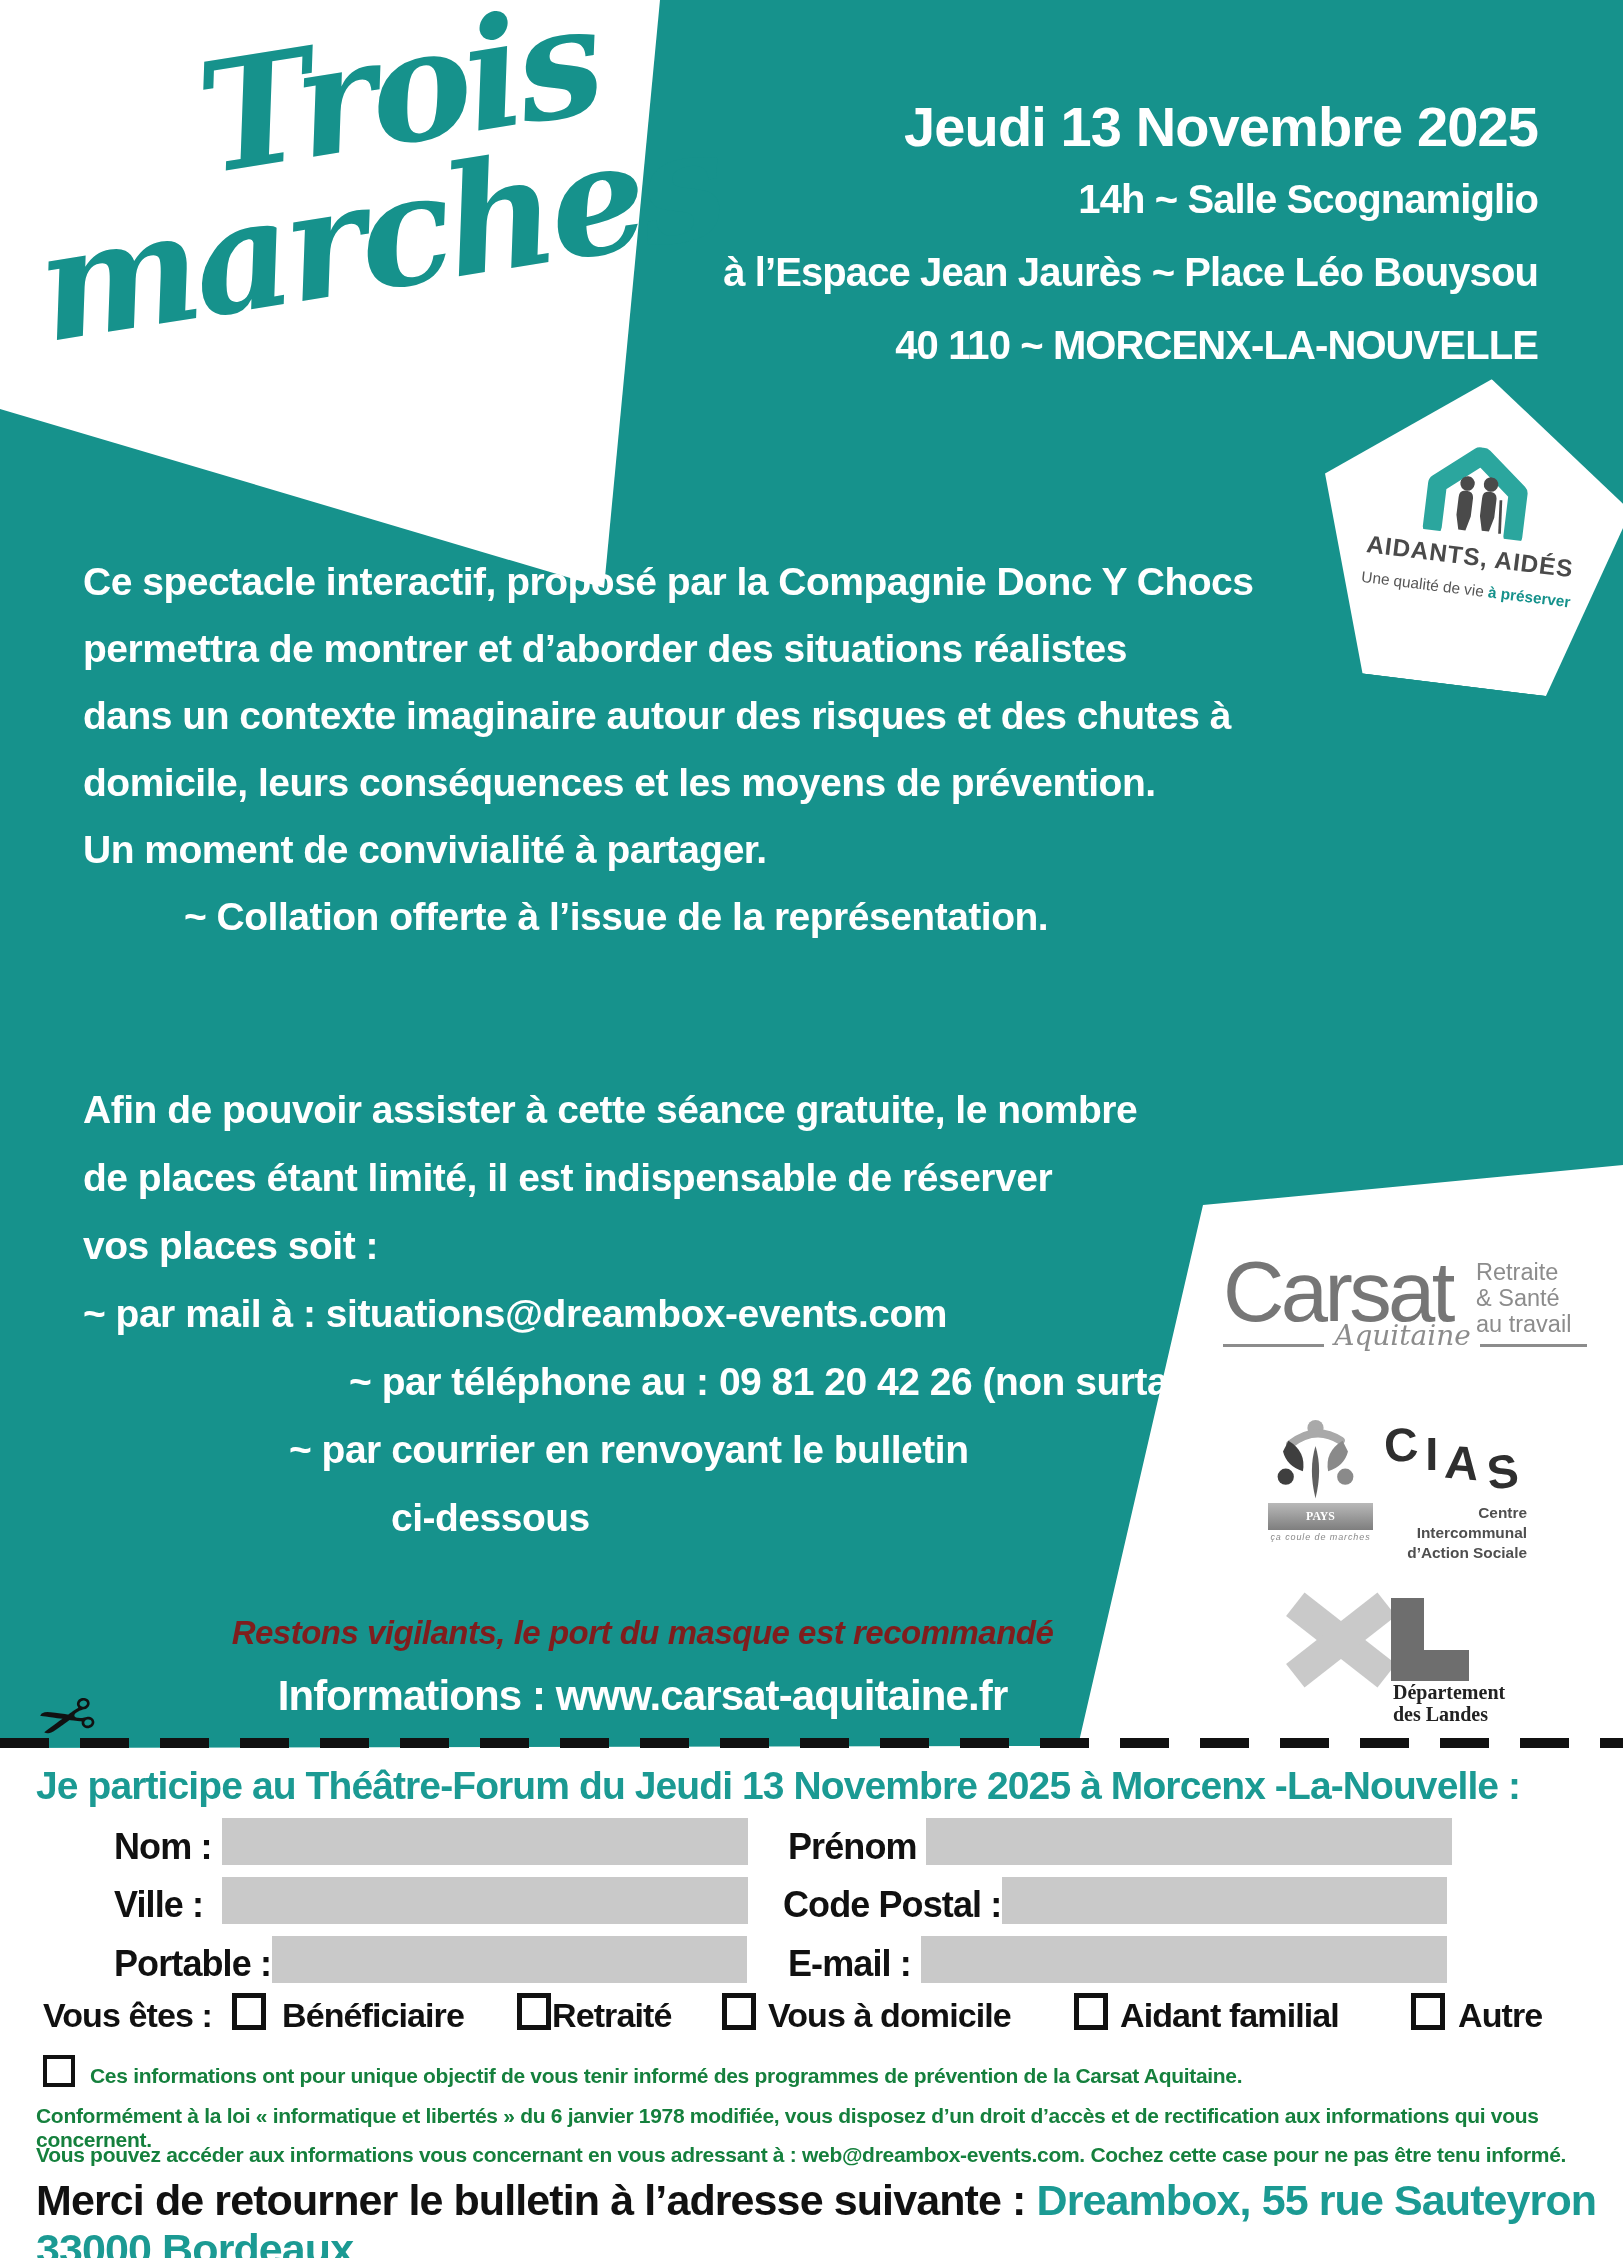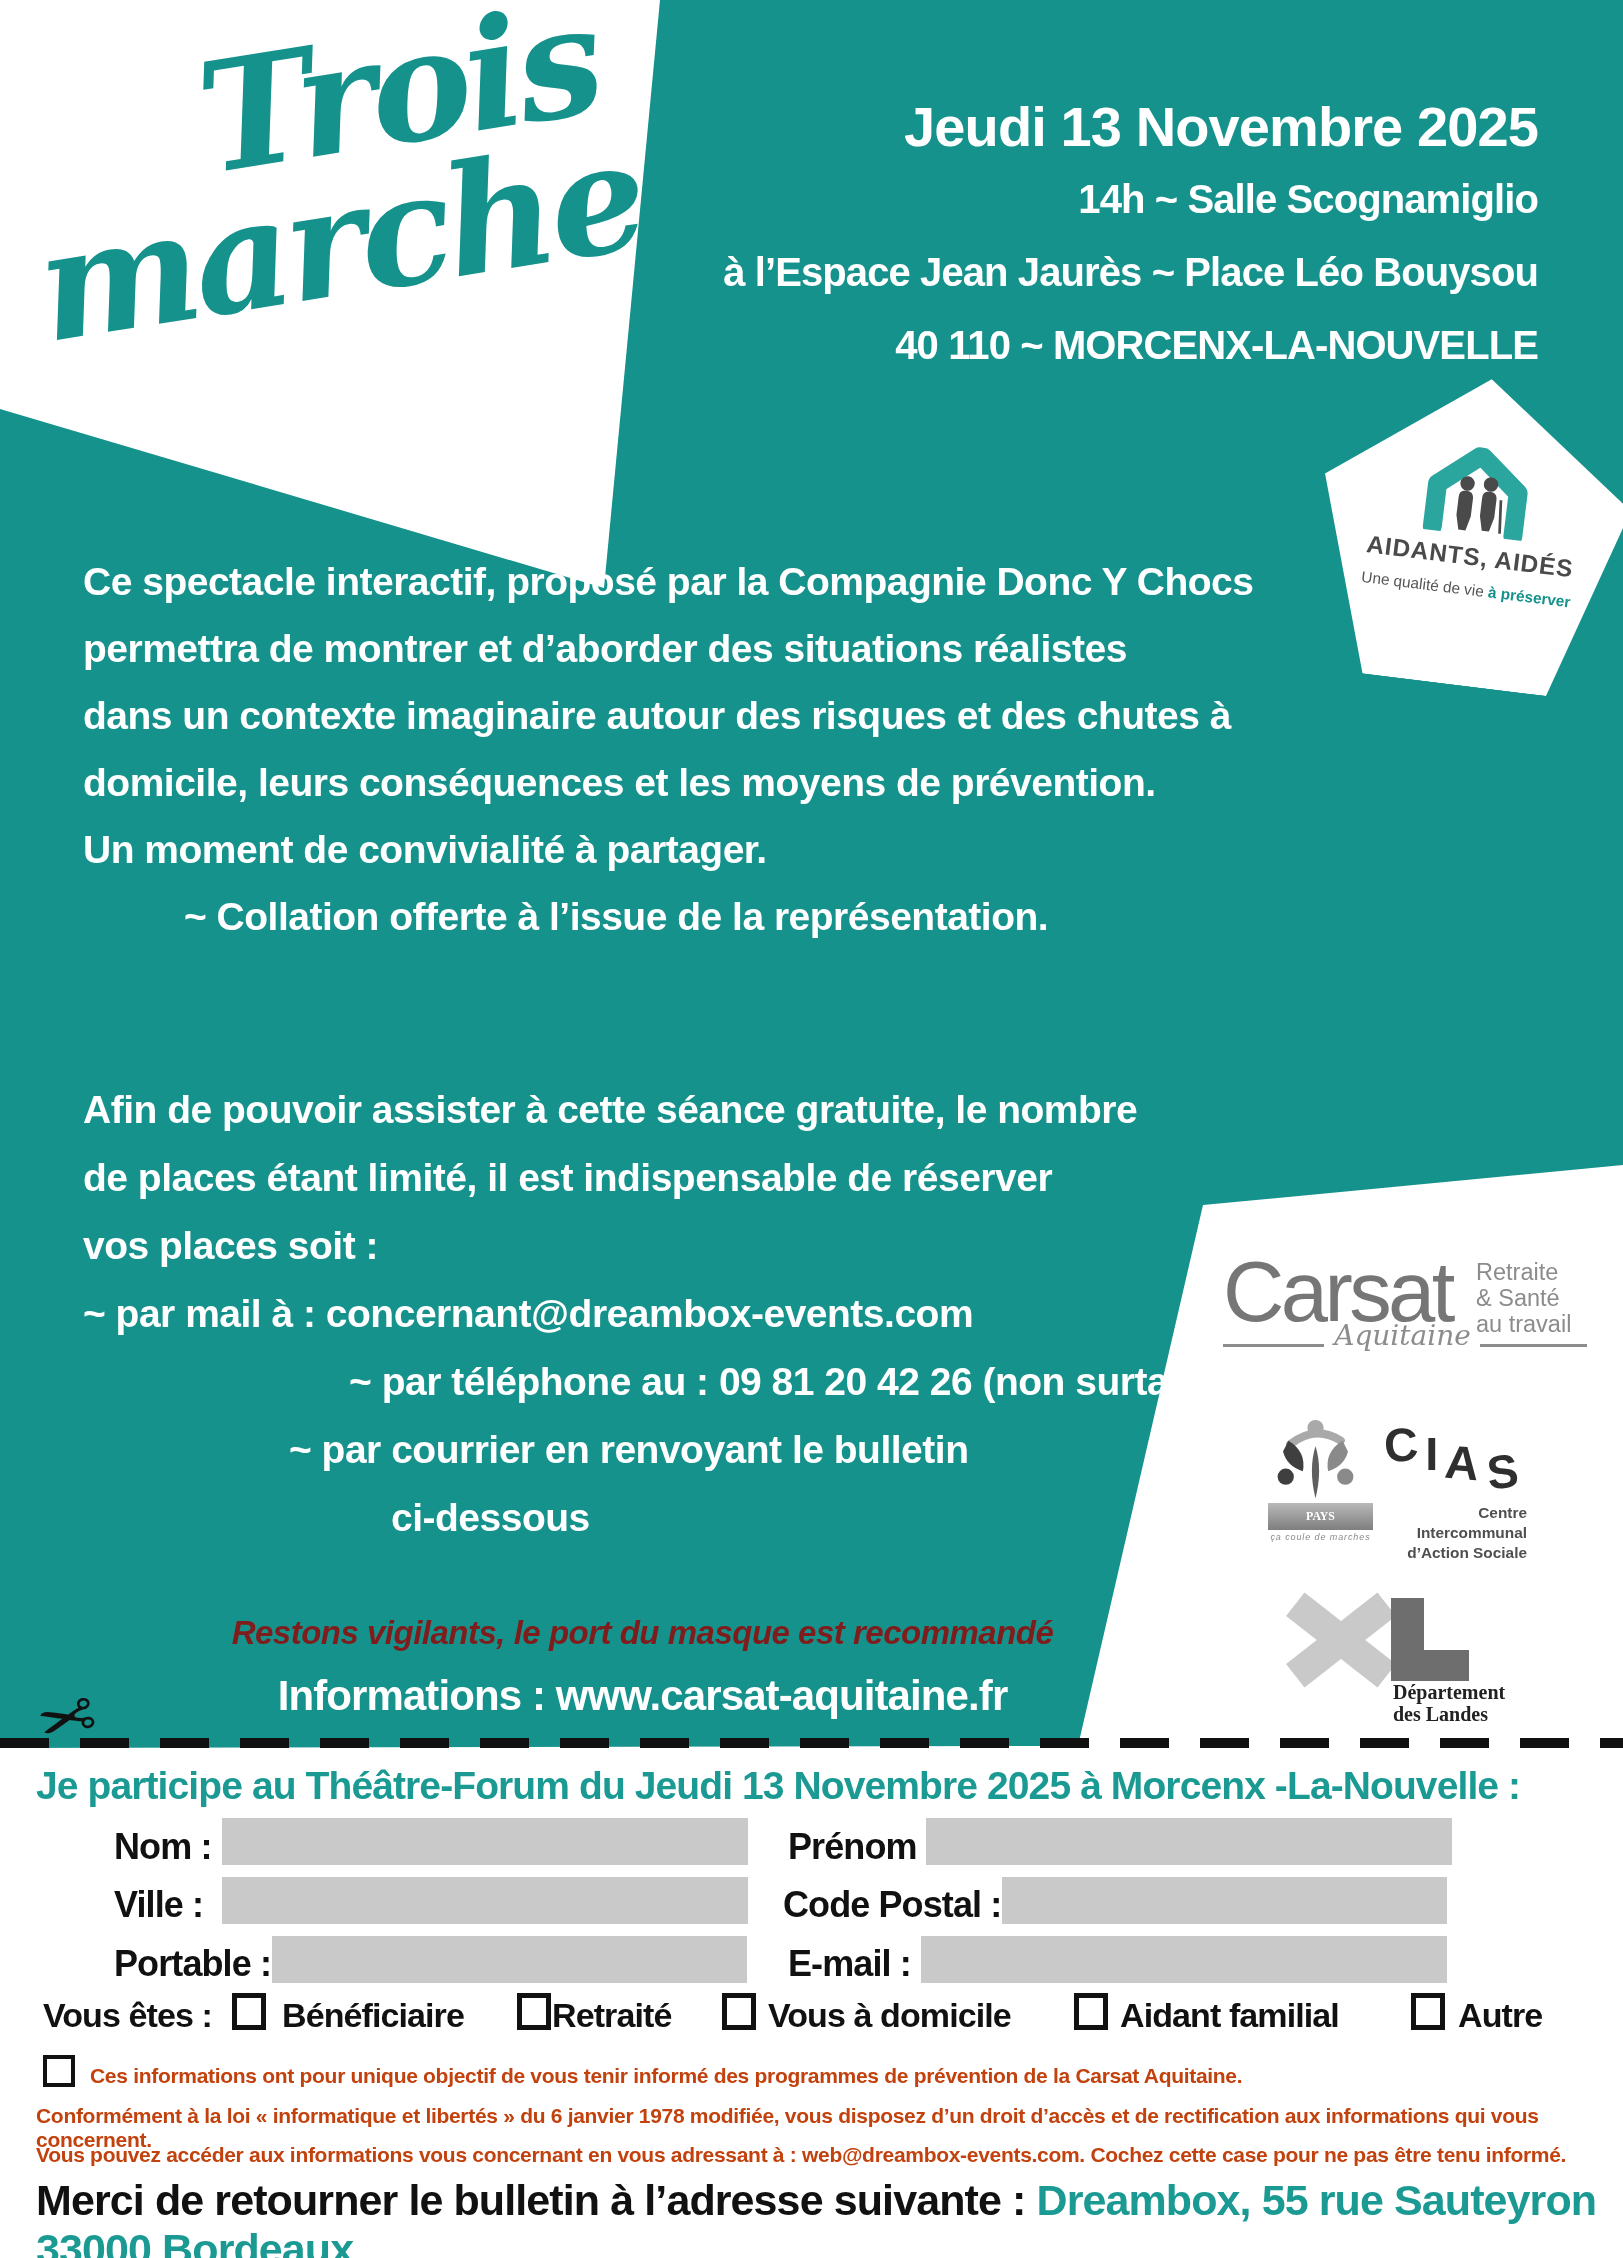--- a/index.html
+++ b/index.html
@@ -81,21 +81,21 @@
     font-family:"DejaVu Sans", sans-serif;transform:scaleX(-1) rotate(14deg);}
   
   .form-title{position:absolute;left:36px;top:1764px;font-size:39px;font-weight:bold;
     color:#1B9A93;letter-spacing:-0.9px;}
   .f-label{position:absolute;font-size:36px;font-weight:bold;color:#111111;letter-spacing:-0.9px;}
   .f-box{position:absolute;height:47px;background:#C9C9C9;}
   .cb{position:absolute;width:23.5px;height:27px;border:5.4px solid #111111;background:#ffffff;}
   .cb-label{position:absolute;font-size:34px;font-weight:bold;color:#111111;letter-spacing:-0.9px;}
   .cb-small{position:absolute;left:43px;top:2055px;width:23.5px;height:23.5px;border:4.5px solid #111111;
     background:#ffffff;}
-  .fine{position:absolute;font-size:21px;font-weight:bold;color:#c2410c;letter-spacing:-0.3px;}
+  .fine{position:absolute;font-size:21px;font-weight:bold;color:#15803d;letter-spacing:-0.3px;}
   .return-line{position:absolute;left:36px;top:2176px;font-size:43px;font-weight:bold;
     color:#111111;letter-spacing:-0.9px;}
   .return-line .addr{color:#1B9A93;}
 </style>
 </head>
 <body>
 
 <div class="page">
 
   <div class="teal-bg"></div>
@@ -134,21 +134,21 @@
       <div>permettra de montrer et d’aborder des situations réalistes</div>
       <div>dans un contexte imaginaire autour des risques et des chutes à</div>
       <div>domicile, leurs conséquences et les moyens de prévention.</div>
       <div>Un moment de convivialité à partager.</div>
       <div>~ Collation offerte à l’issue de la représentation.</div>
     </div>
   <div class="booking">
       <div>Afin de pouvoir assister à cette séance gratuite, le nombre</div>
       <div>de places étant limité, il est indispensable de réserver</div>
       <div>vos places soit :</div>
-      <div>~ par mail à : concernant@dreambox-events.com</div>
+      <div>~ par mail à : situations@dreambox-events.com</div>
       <div>~ par téléphone au : 09 81 20 42 26 (non surtaxé)</div>
       <div>~ par courrier en renvoyant le bulletin</div>
       <div>ci-dessous</div>
     </div>
   <div class="mask-note">Restons vigilants, le port du masque est recommandé</div>
   <div class="info-note">Informations : www.carsat-aquitaine.fr</div>
 
   <div class="carsat-name">Carsat</div>
   <div class="carsat-tag">
       <div>Retraite</div>

